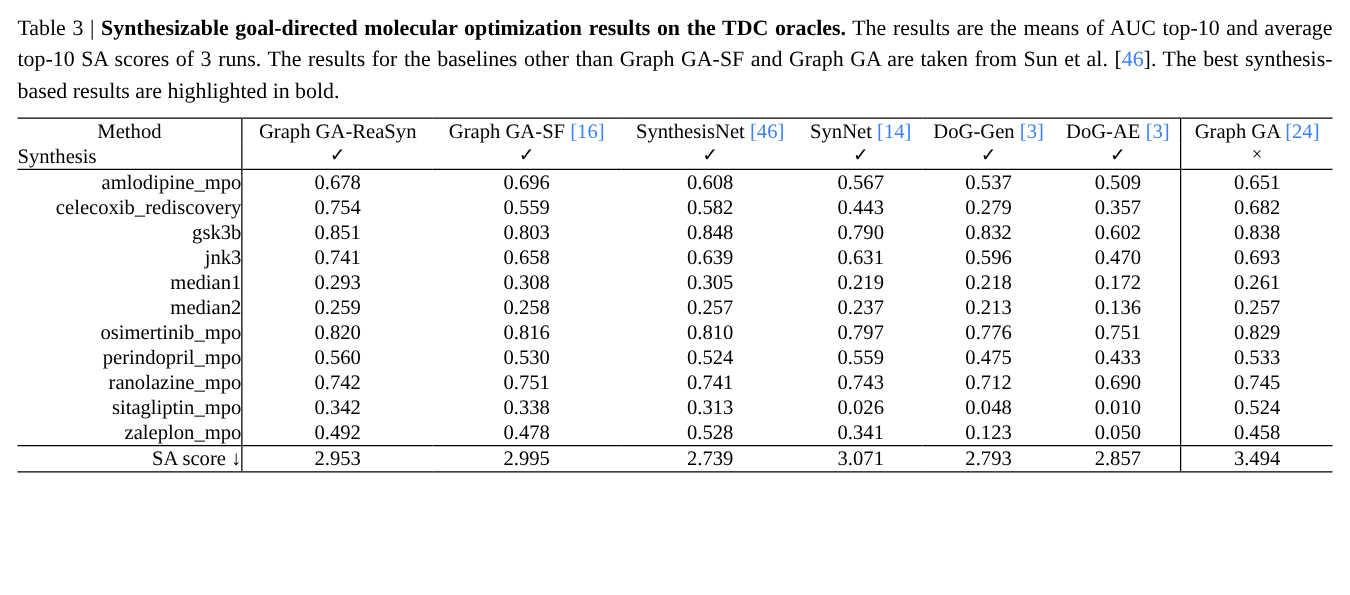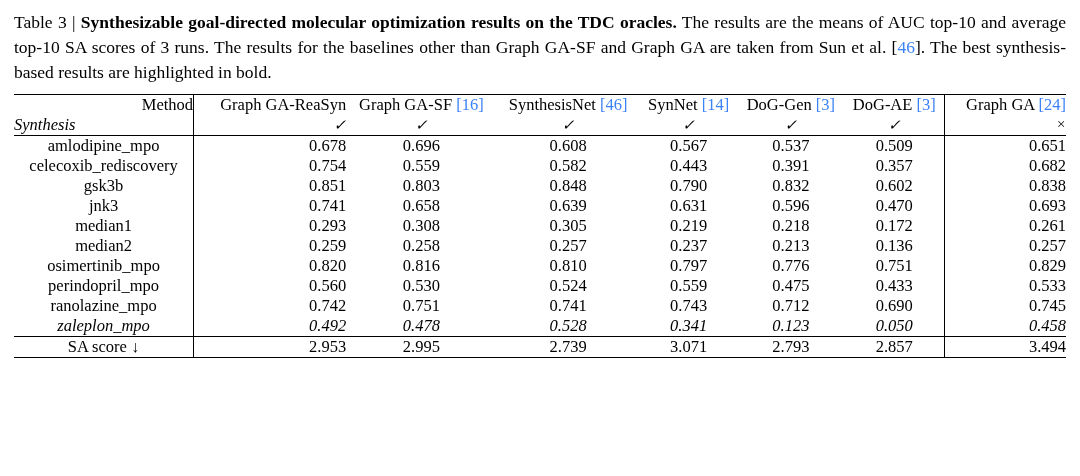--- a/index.html
+++ b/index.html
@@ -33,52 +33,52 @@
     border-collapse: collapse;
     width: 1052px;
     font-size: 16.5px;
   }
   table.tbl td, table.tbl th {
     padding: 0;
     font-weight: normal;
   }
   .rule-top td { border-top: 1.4px solid #000; }
   .rule-bot td { border-bottom: 1.4px solid #000; margin-top: 20px; }
-  .rule-mid td { border-bottom: 0.9px solid #000; font-style: italic; }
+  .rule-mid td { border-bottom: 0.9px solid #000; }
 
   .hdr-cell {
     text-align: center;
     padding: 3px 6px 1px 6px;
     white-space: nowrap;
   }
   .hdr-method {
-    text-align: right;
+    text-align: center;
     padding: 3px 6px 1px 2px;
     white-space: nowrap;
   }
   .sub-cell {
     text-align: center;
     padding: 0px 6px 4px 6px;
   }
   .sub-label {
     text-align: left;
     padding: 0px 6px 4px 2px;
   }
   .row-label {
-    text-align: center;
+    text-align: right;
     padding: 2.4px 6px 2.4px 2px;
     white-space: nowrap;
   }
   .val {
     text-align: center;
     padding: 2.4px 6px 2.4px 6px;
     white-space: nowrap;
   }
   .b { font-weight: bold; }
-  .vline-l { border-left: 0.9px solid #000; text-align: right; }
+  .vline-l { border-left: 0.9px solid #000; }
   .tick { font-size: 15px; }
   .cross { font-size: 15px; }
 </style>
 </head>
 <body>
 
 <div class="page">
 
   <div class="caption">
     <span>Table 3 | </span><span class="cap-bold">Synthesizable goal-directed molecular optimization results on the TDC oracles.</span><span> The results are the means of AUC top-10 and average top-10 SA scores of 3 runs. The results for the baselines other than Graph GA-SF and Graph GA are taken from Sun et al. [</span><span class="cite">46</span><span>]. The best synthesis-based results are highlighted in bold.</span>
@@ -136,21 +136,21 @@
         <td class="val">0.537</td>
         <td class="val">0.509</td>
         <td class="val vline-l">0.651</td>
       </tr>
       <tr>
         <td class="row-label">celecoxib_rediscovery</td>
         <td class="val vline-l b">0.754</td>
         <td class="val">0.559</td>
         <td class="val">0.582</td>
         <td class="val">0.443</td>
-        <td class="val">0.391</td>
+        <td class="val">0.279</td>
         <td class="val">0.357</td>
         <td class="val vline-l">0.682</td>
       </tr>
       <tr>
         <td class="row-label">gsk3b</td>
         <td class="val vline-l b">0.851</td>
         <td class="val">0.803</td>
         <td class="val">0.848</td>
         <td class="val">0.790</td>
         <td class="val">0.832</td>
@@ -209,20 +209,30 @@
       </tr>
       <tr>
         <td class="row-label">ranolazine_mpo</td>
         <td class="val vline-l">0.742</td>
         <td class="val b">0.751</td>
         <td class="val">0.741</td>
         <td class="val">0.743</td>
         <td class="val">0.712</td>
         <td class="val">0.690</td>
         <td class="val vline-l">0.745</td>
+      </tr>
+      <tr>
+        <td class="row-label">sitagliptin_mpo</td>
+        <td class="val vline-l b">0.342</td>
+        <td class="val">0.338</td>
+        <td class="val">0.313</td>
+        <td class="val">0.026</td>
+        <td class="val">0.048</td>
+        <td class="val">0.010</td>
+        <td class="val vline-l">0.524</td>
       </tr>
       <tr class="rule-mid">
         <td class="row-label">zaleplon_mpo</td>
         <td class="val vline-l">0.492</td>
         <td class="val">0.478</td>
         <td class="val b">0.528</td>
         <td class="val">0.341</td>
         <td class="val">0.123</td>
         <td class="val">0.050</td>
         <td class="val vline-l">0.458</td>

